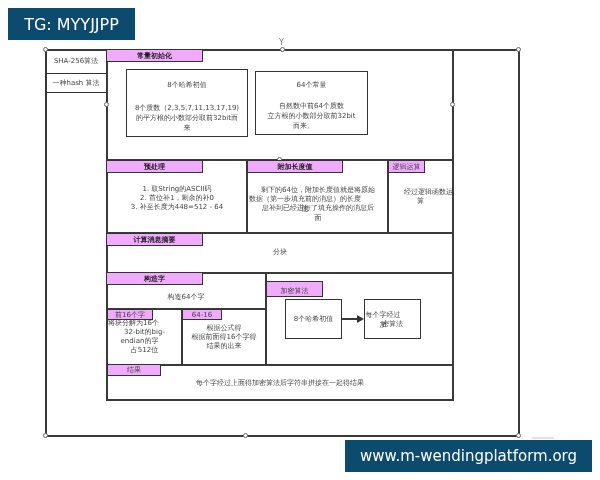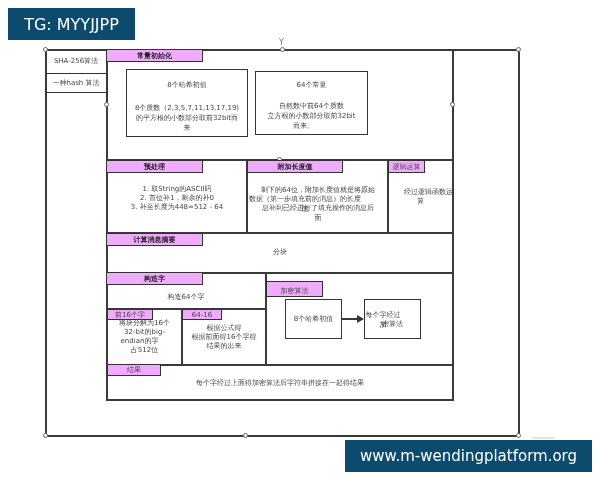--- a/index.html
+++ b/index.html
@@ -103,21 +103,21 @@
   <span>构造字</span>
 </div>
 <div class="txt" style="left:107px;top:292px;width:158px;">构造64个字</div>
 
 <div class="line" style="left:106px;top:308px;width:160px;height:1.5px;"></div>
 <div class="line" style="left:181px;top:309px;width:1.5px;height:55px;"></div>
 
 <div class="tab plain" style="left:107px;top:309px;width:46px;height:11px;">
   <span>前16个字</span>
 </div>
-<div class="txt" style="left:107px;top:319px;width:75px;line-height:9px;">将块分解为16个</div>
+<div class="txt" style="left:96px;top:319px;width:75px;line-height:9px;">将块分解为16个</div>
 <div class="txt" style="left:107px;top:328px;width:75px;line-height:9px;">32-bit的big-</div>
 <div class="txt" style="left:107px;top:337px;width:65px;line-height:9px;">endian的字</div>
 <div class="txt" style="left:107px;top:346px;width:75px;line-height:9px;">占512位</div>
 
 <div class="tab plain" style="left:182px;top:309px;width:40px;height:11px;">
   <span>64-16</span>
 </div>
 <div class="txt" style="left:182px;top:323px;width:84px;">根据公式得</div>
 <div class="txt" style="left:182px;top:332px;width:84px;">根据前面得16个字得</div>
 <div class="txt" style="left:182px;top:341px;width:84px;">结果的出来</div>

